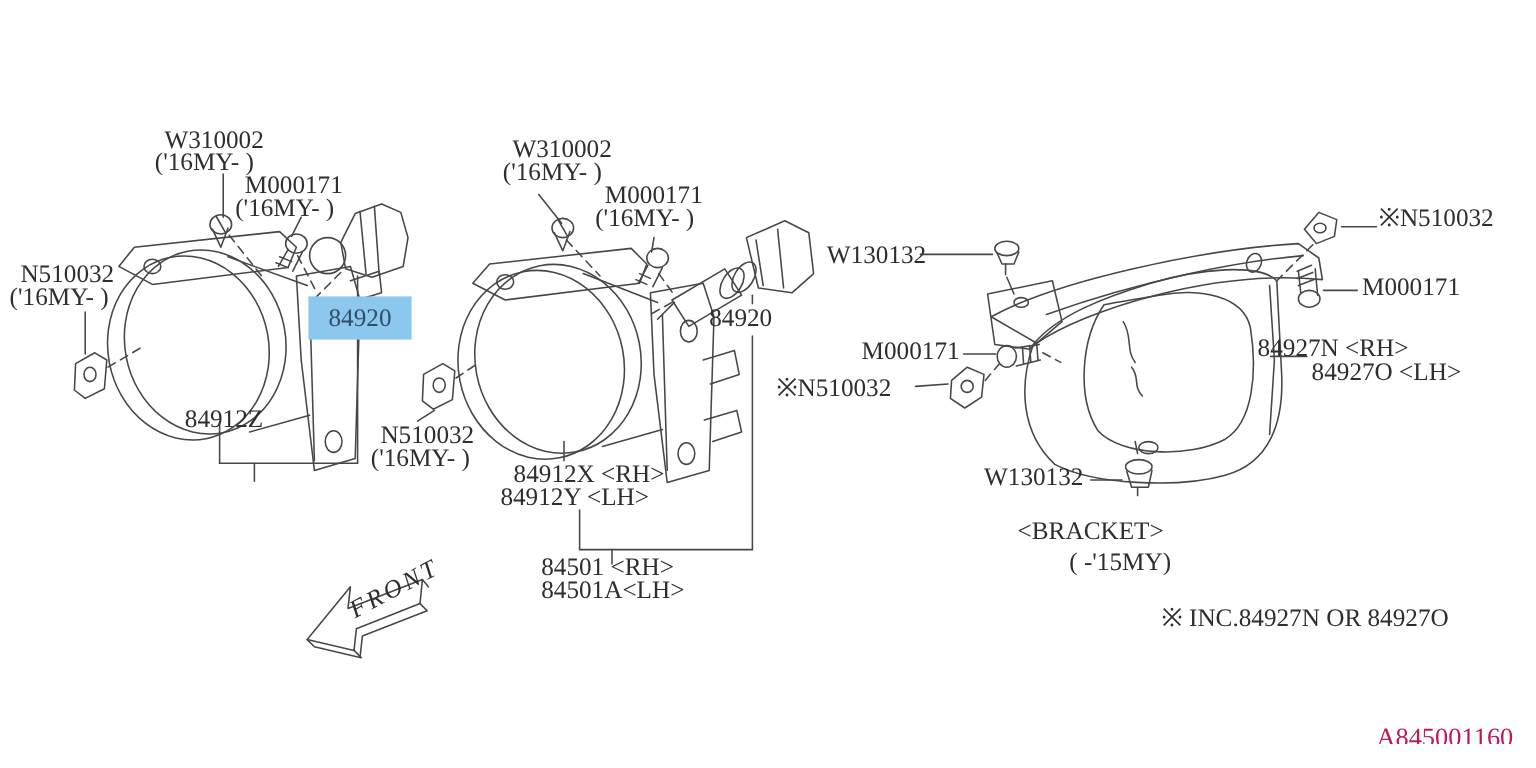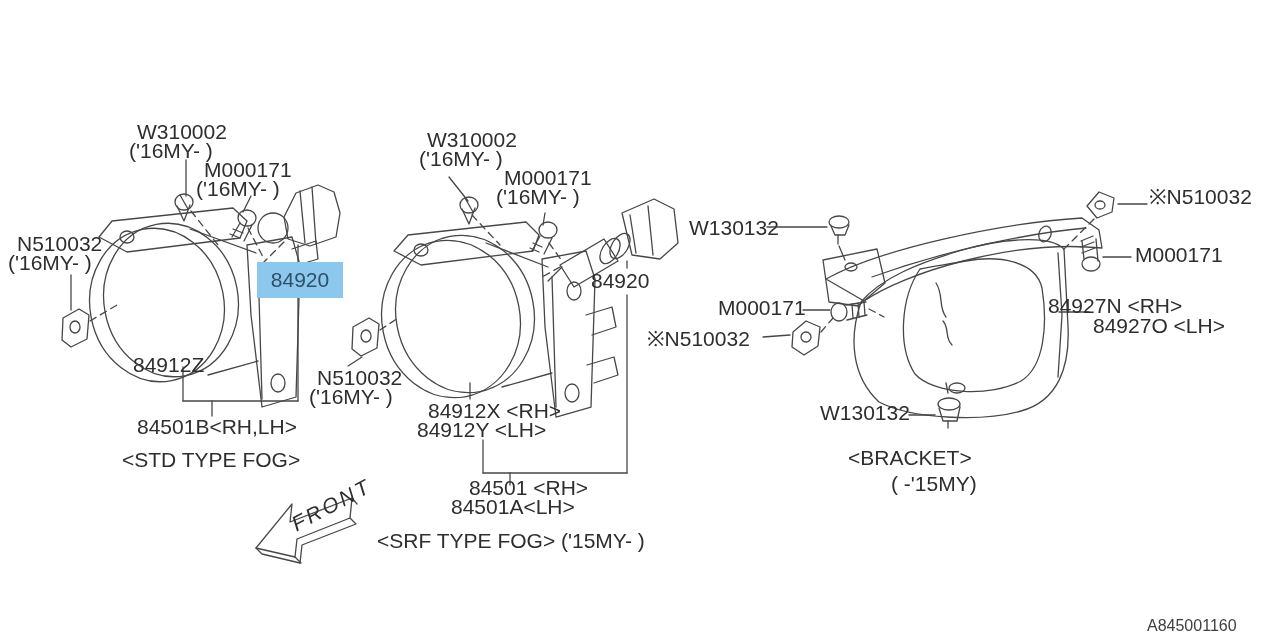--- a/index.html
+++ b/index.html
@@ -1,35 +1,34 @@
 <!DOCTYPE html>
 <html><head>
 <meta charset="utf-8">
 <style>
   html,body{margin:0;padding:0;background:#ffffff;}
   .stage{
     position:relative;width:1280px;height:620px;background:#ffffff;overflow:hidden;
-    font-family:Liberation Sans, sans-serif;
-    margin-top:15px;
+    font-family:Liberation Serif, serif;
   }
   .stage svg{position:absolute;left:0;top:0;}
   .lbl{
     position:absolute;font-size:21px;line-height:21px;color:#2e2e2e;
     white-space:pre;letter-spacing:0px;
   }
   .hl{
     position:absolute;left:257px;top:247px;width:86px;height:36px;
     background:#8cc8ee;display:flex;align-items:center;justify-content:center;
     font-size:21px;color:#2e4f66;
   }
   .front{
     position:absolute;left:288px;top:478px;font-size:21px;font-style:italic;
     color:#2e2e2e;transform:rotate(-28deg);letter-spacing:3px;
   }
-  .code{position:absolute;left:1147px;top:602px;font-size:16px;color:#404040;text-align:center;}
+  .code{position:absolute;left:1147px;top:602px;font-size:22px;color:#be185d;text-align:center;}
 </style>
 </head>
 <body>
 
 <div class="stage">
 
   <svg width="1280" height="640" viewBox="0 0 1280 640" fill="none" stroke="#474747" stroke-width="1.3" stroke-linecap="round" stroke-linejoin="round">
 
     <g>
 
@@ -219,44 +218,42 @@
     </g>
   </svg>
 
   <div class="lbl" style="left:137px;top:106px">W310002</div>
   <div class="lbl" style="left:129px;top:125px">('16MY- )</div>
   <div class="lbl" style="left:204px;top:144px">M000171</div>
   <div class="lbl" style="left:196px;top:163px">('16MY- )</div>
   <div class="lbl" style="left:17px;top:218px">N510032</div>
   <div class="lbl" style="left:8px;top:237px">('16MY- )</div>
   <div class="hl">84920</div>
-  <div class="lbl" style="left:133px;top:339px">84912Z</div>
-  <div class="lbl" style="left:137px;top:401px">84501B&lt;RH,LH&gt;</div>
-  <div class="lbl" style="left:122px;top:434px">&lt;STD TYPE FOG&gt;</div>
+  <div class="lbl" style="left:154px;top:339px">84912Z</div>
 
   <div class="lbl" style="left:427px;top:114px">W310002</div>
   <div class="lbl" style="left:419px;top:133px">('16MY- )</div>
   <div class="lbl" style="left:504px;top:152px">M000171</div>
   <div class="lbl" style="left:496px;top:171px">('16MY- )</div>
   <div class="lbl" style="left:591px;top:255px">84920</div>
   <div class="lbl" style="left:317px;top:352px">N510032</div>
   <div class="lbl" style="left:309px;top:371px">('16MY- )</div>
   <div class="lbl" style="left:428px;top:385px">84912X &lt;RH&gt;</div>
   <div class="lbl" style="left:417px;top:404px">84912Y &lt;LH&gt;</div>
-  <div class="lbl" style="left:469px;top:462px">84501 &lt;RH&gt;</div>
+  <div class="lbl" style="left:451px;top:462px">84501 &lt;RH&gt;</div>
   <div class="lbl" style="left:451px;top:481px">84501A&lt;LH&gt;</div>
-  <div class="lbl" style="left:377px;top:515px">&lt;SRF TYPE FOG&gt; ('15MY- )</div>
 
   <div class="lbl" style="left:689px;top:202px">W130132</div>
   <div class="lbl" style="left:1149px;top:171px">※N510032</div>
   <div class="lbl" style="left:1135px;top:229px">M000171</div>
   <div class="lbl" style="left:1048px;top:280px">84927N &lt;RH&gt;</div>
   <div class="lbl" style="left:1093px;top:300px">84927O &lt;LH&gt;</div>
   <div class="lbl" style="left:718px;top:282px">M000171</div>
   <div class="lbl" style="left:647px;top:313px">※N510032</div>
   <div class="lbl" style="left:820px;top:387px">W130132</div>
   <div class="lbl" style="left:848px;top:432px">&lt;BRACKET&gt;</div>
   <div class="lbl" style="left:891px;top:458px">( -'15MY)</div>
+  <div class="lbl" style="left:968px;top:505px">※ INC.84927N OR 84927O</div>
 
   <div class="front">FRONT</div>
   <div class="code">A845001160</div>
 
 </div>
 
 </body></html>

